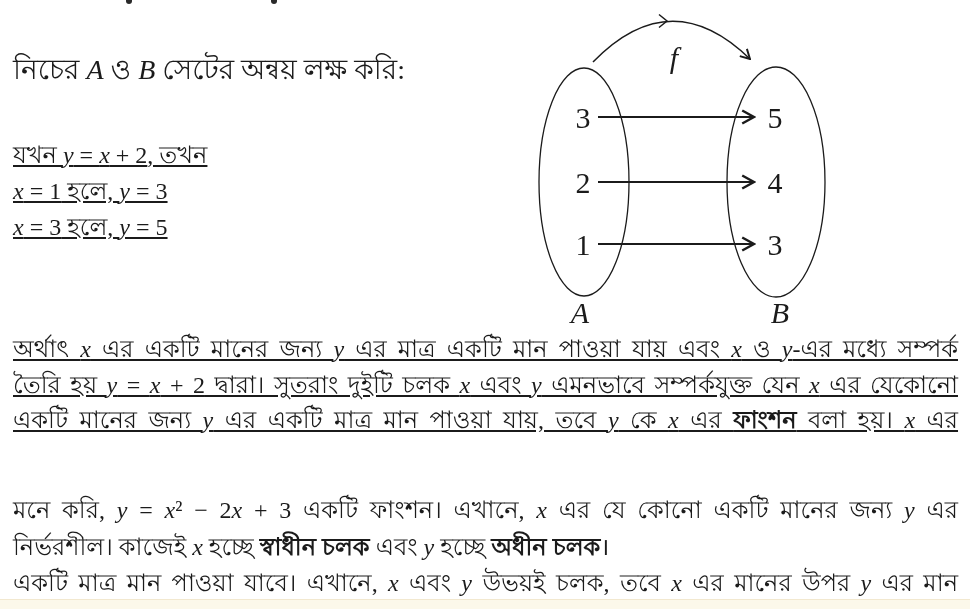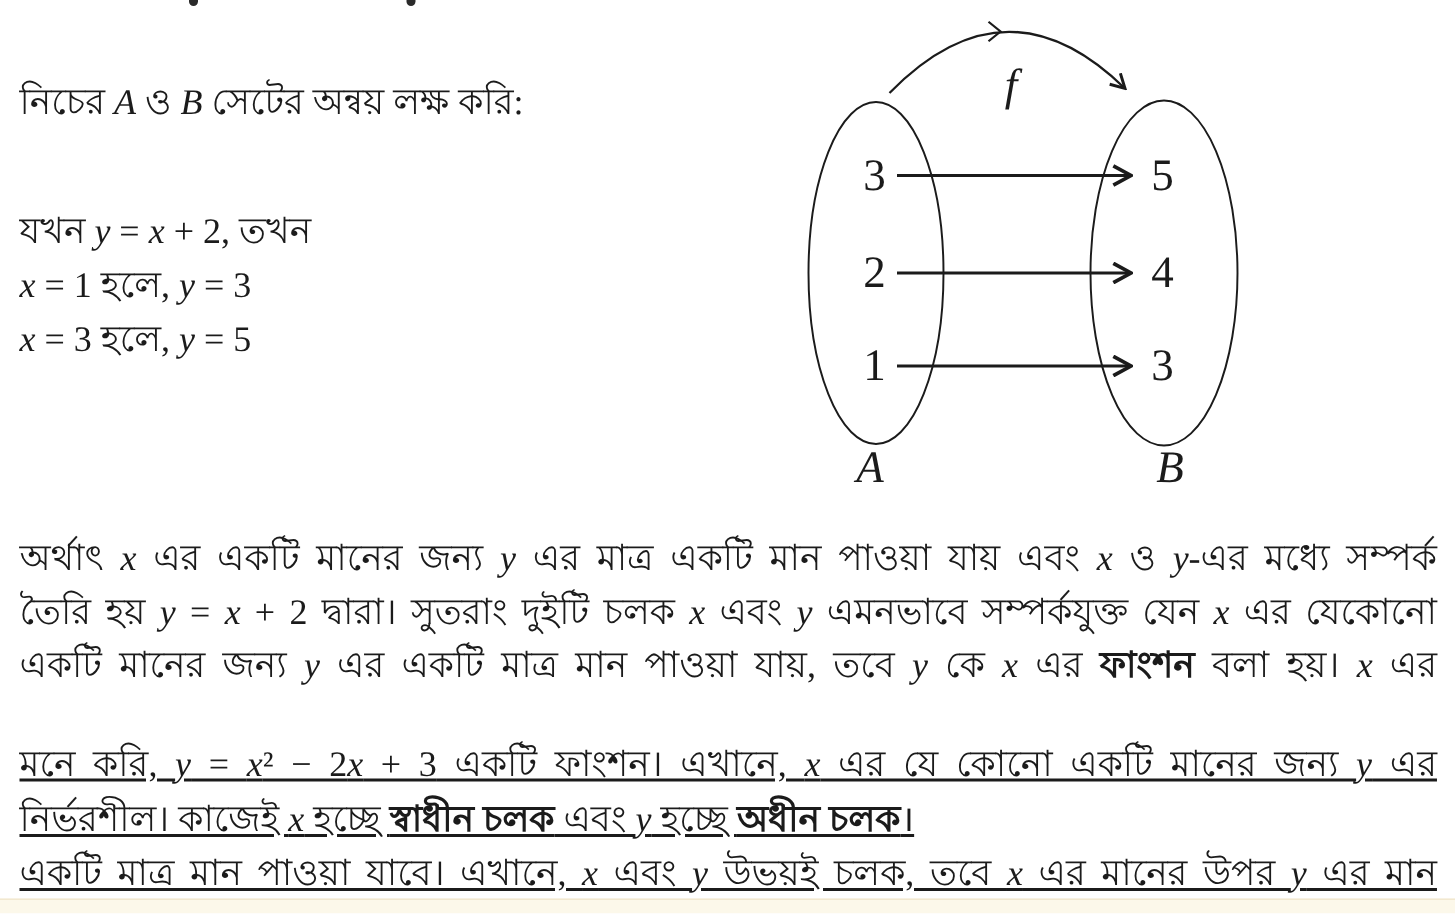--- a/index.html
+++ b/index.html
@@ -6,27 +6,27 @@
   .page{
     position:relative;
     width:970px;height:609px;
     background:#ffffff;
     color:#1b1b1b;
     font-family:"Liberation Serif", serif;
     overflow:hidden;
   }
   .tline{
     position:absolute;
-    font-size:24px;
+    font-size:28px;
     line-height:35px;
     white-space:nowrap;
   }
   .given-block{position:absolute;left:13px;top:137px;}
   .given-block .gline{
-    font-size:24px;line-height:36px;white-space:nowrap;
+    font-size:24px;line-height:36px;white-space:nowrap;text-decoration:underline;
   }
   .para{position:absolute;left:13px;width:945px;}
   .para .pline{
     font-size:24px;
     line-height:35.5px;
     height:35.5px;
   }
   .para .pline.jl{
     text-align:justify;
     text-align-last:justify;
@@ -91,27 +91,27 @@
     <text x="55" y="240" text-anchor="middle" dominant-baseline="central">1</text>
 
     <text x="247" y="113" text-anchor="middle" dominant-baseline="central">5</text>
     <text x="247" y="178" text-anchor="middle" dominant-baseline="central">4</text>
     <text x="247" y="240" text-anchor="middle" dominant-baseline="central">3</text>
 
     <text class="it" x="52" y="308" text-anchor="middle" dominant-baseline="central">A</text>
     <text class="it" x="252" y="308" text-anchor="middle" dominant-baseline="central">B</text>
   </svg>
 
-  <div class="para para1" style="top:356px;">
+  <div class="para para1" style="top:332px;text-decoration:underline;">
     <div class="pline jl"><span class="seg-bn">অর্থাৎ </span><span class="seg-m"><i>x</i></span><span class="seg-bn"> এর একটি মানের জন্য </span><span class="seg-m"><i>y</i></span><span class="seg-bn"> এর মাত্র একটি মান পাওয়া যায় এবং </span><span class="seg-m"><i>x</i></span><span class="seg-bn"> ও </span><span class="seg-m"><i>y</i></span><span class="seg-bn">-এর মধ্যে সম্পর্ক</span></div>
     <div class="pline jl"><span class="seg-bn">তৈরি হয় </span><span class="seg-m"><i>y</i> = <i>x</i> + 2</span><span class="seg-bn"> দ্বারা। সুতরাং দুইটি চলক </span><span class="seg-m"><i>x</i></span><span class="seg-bn"> এবং </span><span class="seg-m"><i>y</i></span><span class="seg-bn"> এমনভাবে সম্পর্কযুক্ত যেন </span><span class="seg-m"><i>x</i></span><span class="seg-bn"> এর যেকোনো</span></div>
     <div class="pline jl"><span class="seg-bn">একটি মানের জন্য </span><span class="seg-m"><i>y</i></span><span class="seg-bn"> এর একটি মাত্র মান পাওয়া যায়, তবে </span><span class="seg-m"><i>y</i></span><span class="seg-bn"> কে </span><span class="seg-m"><i>x</i></span><span class="seg-bn"> এর </span><span class="seg-bnb">ফাংশন</span><span class="seg-bn"> বলা হয়। </span><span class="seg-m"><i>x</i></span><span class="seg-bn"> এর</span></div>
   </div>
 
-  <div class="para para2" style="top:492px;text-decoration:underline;">
+  <div class="para para2" style="top:492px;">
     <div class="pline jl"><span class="seg-bn">মনে করি, </span><span class="seg-m"><i>y</i> = <i>x</i>² − 2<i>x</i> + 3</span><span class="seg-bn"> একটি ফাংশন। এখানে, </span><span class="seg-m"><i>x</i></span><span class="seg-bn"> এর যে কোনো একটি মানের জন্য </span><span class="seg-m"><i>y</i></span><span class="seg-bn"> এর</span></div>
     <div class="pline last"><span class="seg-bn">নির্ভরশীল। কাজেই </span><span class="seg-m"><i>x</i></span><span class="seg-bn"> হচ্ছে </span><span class="seg-bnb">স্বাধীন চলক</span><span class="seg-bn"> এবং </span><span class="seg-m"><i>y</i></span><span class="seg-bn"> হচ্ছে </span><span class="seg-bnb">অধীন চলক</span><span class="seg-bn">।</span></div>
     <div class="pline jl"><span class="seg-bn">একটি মাত্র মান পাওয়া যাবে। এখানে, </span><span class="seg-m"><i>x</i></span><span class="seg-bn"> এবং </span><span class="seg-m"><i>y</i></span><span class="seg-bn"> উভয়ই চলক, তবে </span><span class="seg-m"><i>x</i></span><span class="seg-bn"> এর মানের উপর </span><span class="seg-m"><i>y</i></span><span class="seg-bn"> এর মান</span></div>
   </div>
 
   <div class="bottom-strip"></div>
 
 </div>
 
 </body></html>

